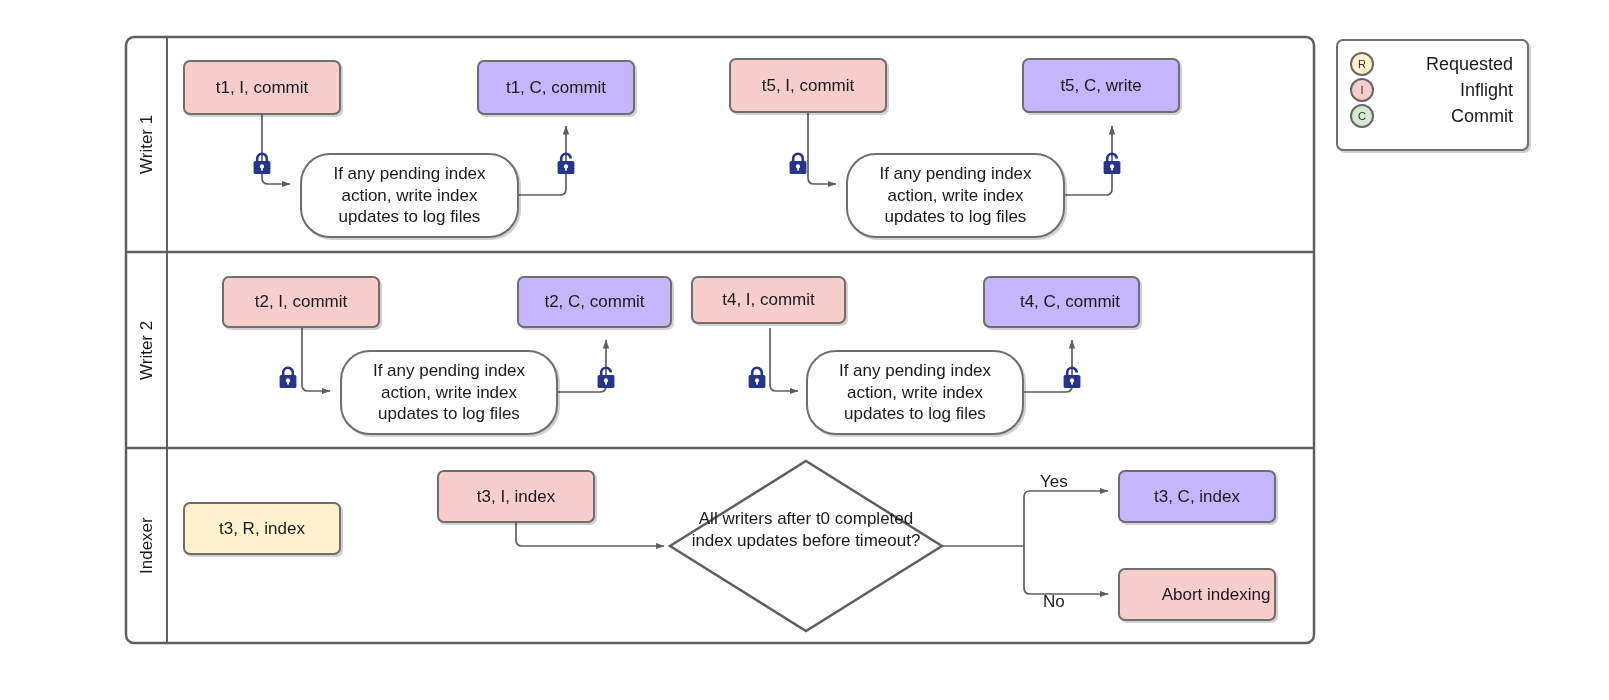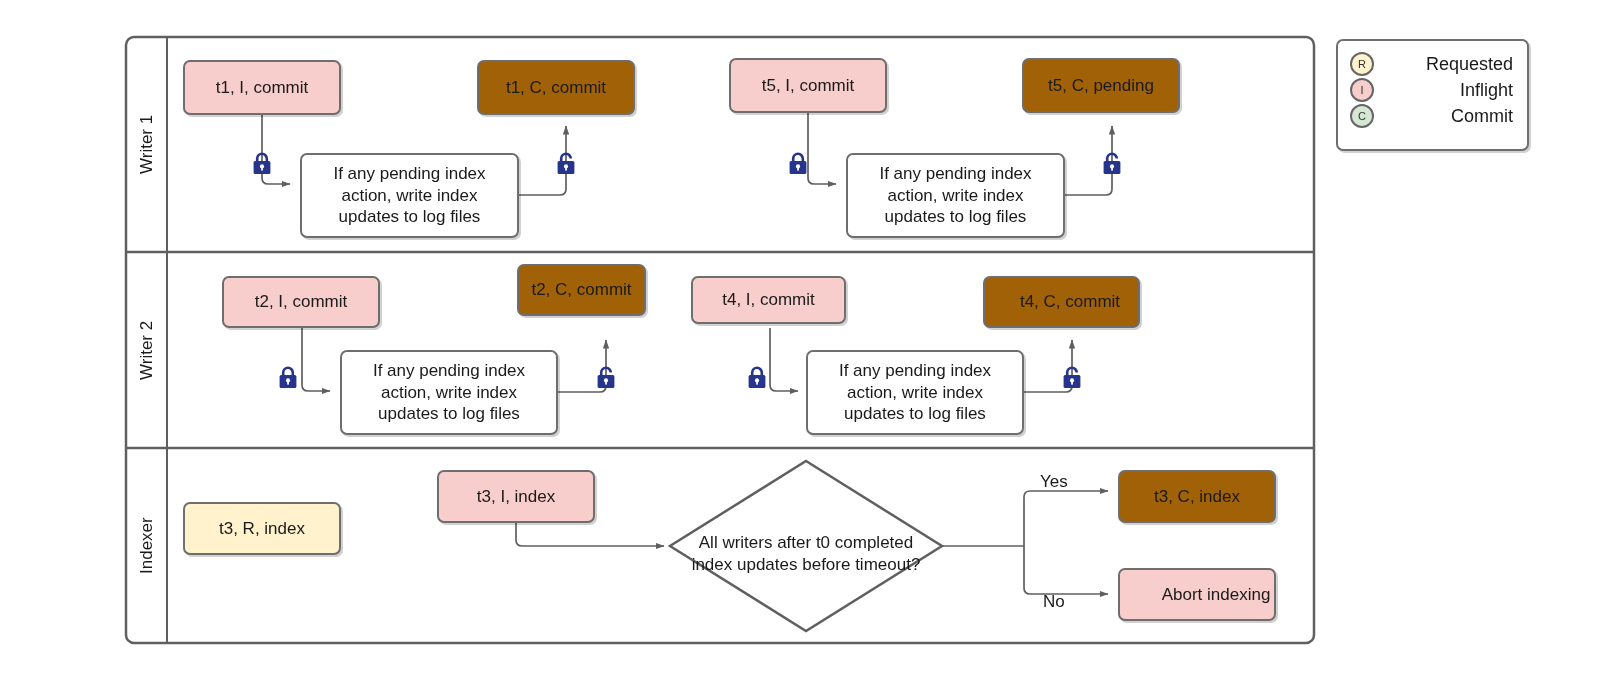--- a/index.html
+++ b/index.html
@@ -35,23 +35,23 @@
     justify-content: center;
     text-align: center;
     border-radius: 7px;
     border: 2px solid #666666;
     font-size: 17px;
     color: #1a1a1a;
     line-height: 1.28;
     box-shadow: 2px 2px 0px rgba(0,0,0,0.18);
   }
   .node.pink   { background: #f8cecc; border-color: #6e6e6e; }
-  .node.green  { background: #a16207; border-color: #6e6e6e; }
+  .node.green  { background: #c4b5fd; border-color: #6e6e6e; }
   .node.yellow { background: #fff2cc; border-color: #6e6e6e; margin-top: 32px; }
-  .node.white  { background: #ffffff; border-color: #6e6e6e; }
+  .node.white  { background: #ffffff; border-color: #6e6e6e; border-radius: 30px; }
   .lane-label {
     position: absolute;
     display: flex;
     align-items: center;
     justify-content: center;
     font-size: 17px;
     color: #1a1a1a;
     writing-mode: vertical-rl;
     transform: rotate(180deg);
     white-space: nowrap;
@@ -153,35 +153,35 @@
 
   <div class="lane-label" style="left:126px; top:37px; width:41px; height:215px;">Writer 1</div>
   <div class="lane-label" style="left:126px; top:252px; width:41px; height:196px;">Writer 2</div>
   <div class="lane-label" style="left:126px; top:448px; width:41px; height:195px;">Indexer</div>
 
   <div class="node pink" style="left:183px; top:60px; width:158px; height:55px;">t1, I, commit</div>
   <div class="node green" style="left:477px; top:60px; width:158px; height:55px;">t1, C, commit</div>
   <div class="node white" style="left:300px; top:153px; width:219px; height:85px; padding:0 10px;">If any pending index action, write index updates to log files</div>
 
   <div class="node pink" style="left:729px; top:58px; width:158px; height:55px;">t5, I, commit</div>
-  <div class="node green" style="left:1022px; top:58px; width:158px; height:55px;">t5, C, pending</div>
+  <div class="node green" style="left:1022px; top:58px; width:158px; height:55px;">t5, C, write</div>
   <div class="node white" style="left:846px; top:153px; width:219px; height:85px; padding:0 10px;">If any pending index action, write index updates to log files</div>
 
   <div class="node pink" style="left:222px; top:276px; width:158px; height:52px;">t2, I, commit</div>
-  <div class="node green" style="left:517px; top:264px; width:129px; height:52px;">t2, C, commit</div>
+  <div class="node green" style="left:517px; top:276px; width:155px; height:52px;">t2, C, commit</div>
   <div class="node white" style="left:340px; top:350px; width:218px; height:85px; padding:0 10px;">If any pending index action, write index updates to log files</div>
 
   <div class="node pink" style="left:691px; top:276px; width:155px; height:48px;">t4, I, commit</div>
   <div class="node green" style="left:983px; top:276px; width:157px; height:52px;padding-left:17px;">t4, C, commit</div>
   <div class="node white" style="left:806px; top:350px; width:218px; height:85px; padding:0 10px;">If any pending index action, write index updates to log files</div>
 
   <div class="node yellow" style="left:183px; top:470px; width:158px; height:53px;">t3, R, index</div>
   <div class="node pink" style="left:437px; top:470px; width:158px; height:53px;">t3, I, index</div>
 
-  <div class="diamond-text" style="left:690px; top:508px; width:232px;margin-top:24px;">All writers after t0 completed index updates before timeout?</div>
+  <div class="diamond-text" style="left:690px; top:508px; width:232px;">All writers after t0 completed index updates before timeout?</div>
 
   <div class="edge-label" style="left:1040px; top:472px;">Yes</div>
   <div class="edge-label" style="left:1043px; top:592px;">No</div>
 
   <div class="node green" style="left:1118px; top:470px; width:158px; height:53px;">t3, C, index</div>
   <div class="node pink" style="left:1118px; top:568px; width:158px; height:53px;padding-left:38px;">Abort indexing</div>
 
   <svg class="lock" style="left:251px; top:152px;" viewBox="0 0 22 24">
     <path d="M6.2,9.5 V6.6 a4.8,4.8 0 0 1 9.6,0 V9.5" fill="none" stroke="#27348b" stroke-width="2.6"></path>
     <rect x="2.6" y="9" width="16.8" height="13" rx="1.6" fill="#27348b"></rect>

